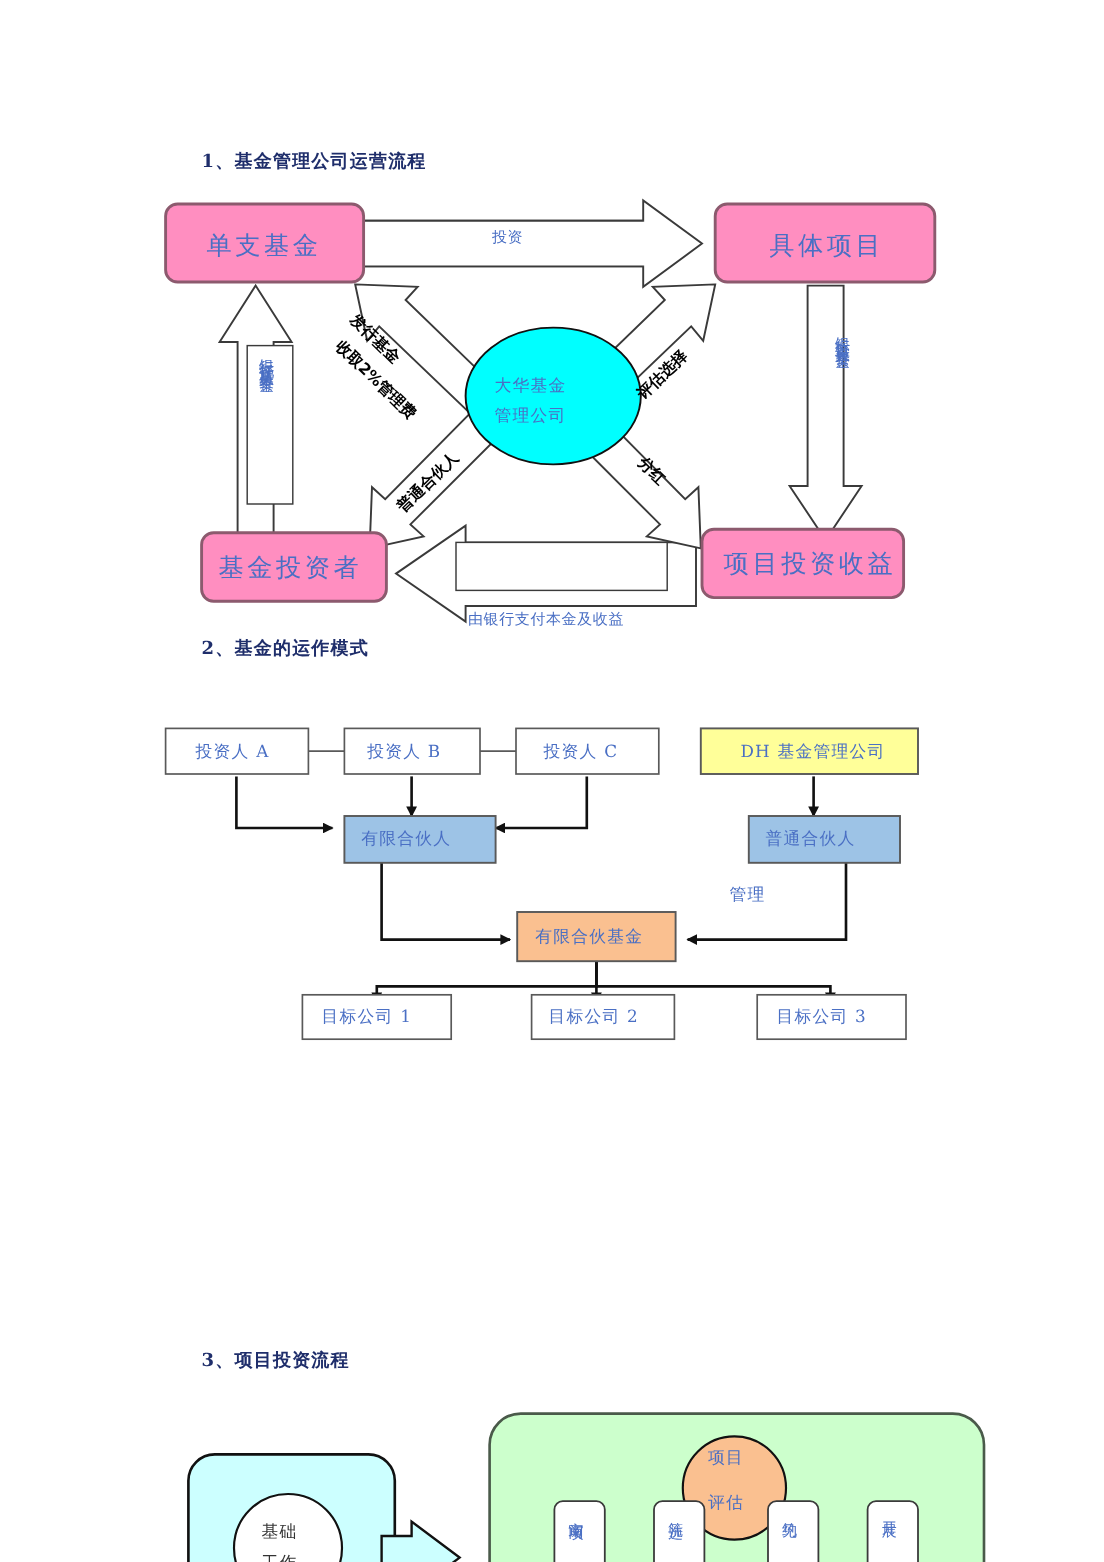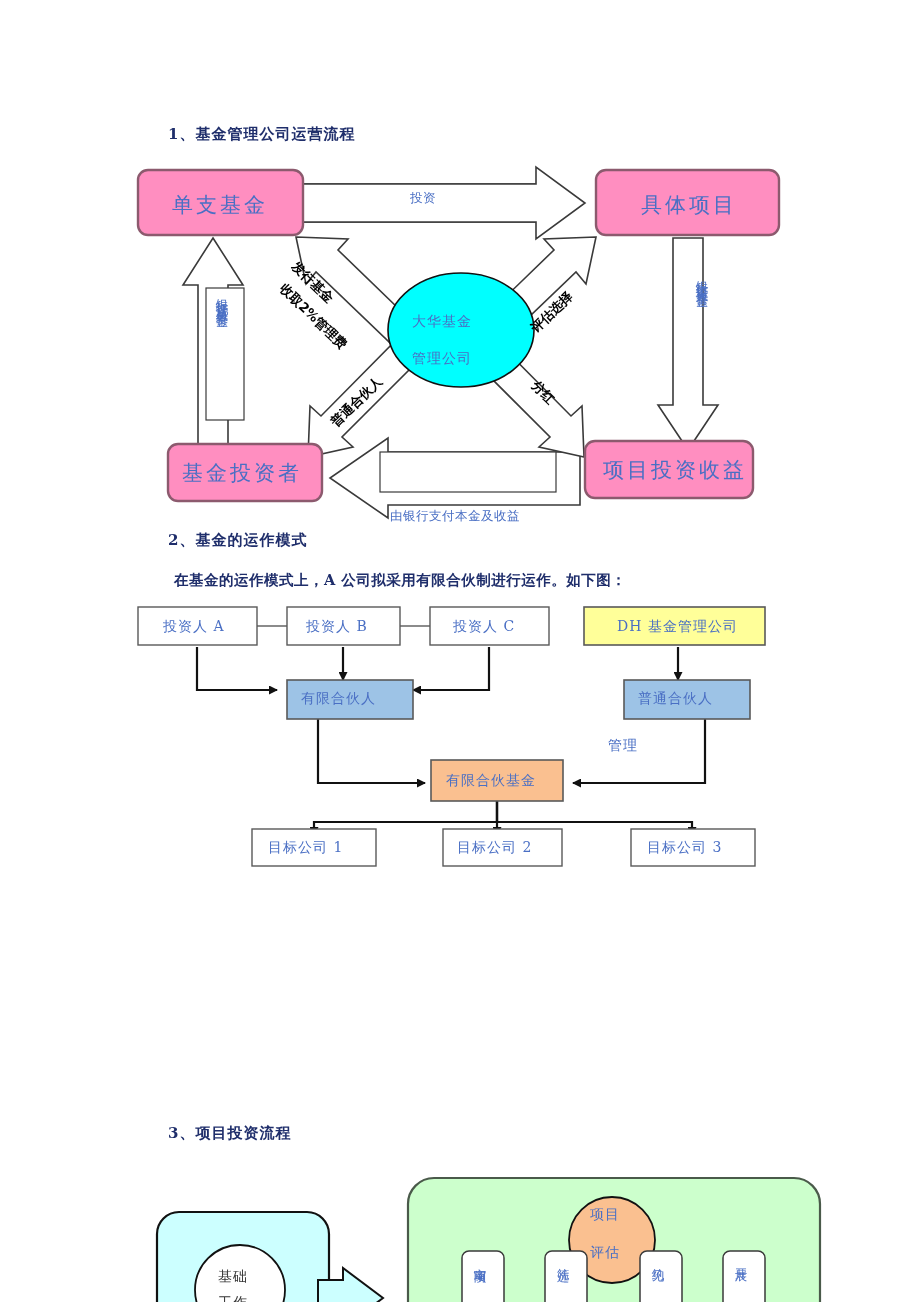--- a/index.html
+++ b/index.html
@@ -106,21 +106,21 @@
       <rect x="168" y="444" width="154" height="57" rx="10" ry="10" fill="#FF8EC0" stroke="#8C5A6E" stroke-width="2.4"></rect>
       <rect x="585" y="441" width="168" height="57" rx="10" ry="10" fill="#FF8EC0" stroke="#8C5A6E" stroke-width="2.4"></rect>
     </svg>
 
     <div class="d-label big-label" style="left:172px;top:191px;">单支基金</div>
     <div class="d-label big-label" style="left:641px;top:191px;">具体项目</div>
     <div class="d-label big-label" style="left:182px;top:459px;">基金投资者</div>
     <div class="d-label big-label" style="left:603px;top:456px;">项目投资收益</div>
 
     <div class="d-label mid-label" style="left:412px;top:313px;">大华基金</div>
-    <div class="d-label mid-label" style="left:412px;top:338px;margin-top:12px;">管理公司</div>
+    <div class="d-label mid-label" style="left:412px;top:338px;">管理公司</div>
 
     <div class="d-label sm-label" style="left:410px;top:190px;">投资</div>
 
     <div class="d-label sm-label vert" style="left:213px;top:289px;">银行托管所募集资金</div>
 
     <div class="d-label sm-label vert" style="left:693px;top:271px;">银行监管投资资金</div>
 
     <div class="d-label sm-label" style="left:390px;top:468px;margin-top:40px;">由银行支付本金及收益</div>
 
     <div class="rot-label" style="left:300px;top:258px;transform:rotate(44deg);transform-origin:left top;">发行基金</div>
@@ -130,21 +130,20 @@
 
     <div class="rot-label" style="left:327px;top:418px;transform:rotate(-44deg);transform-origin:left top;">普通合伙人</div>
 
     <div class="rot-label" style="left:540px;top:377px;transform:rotate(44deg);transform-origin:left top;">分红</div>
   </div>
 
   <div class="heading" style="left:168px;top:531px;">
     <span>2、</span><span>基金的运作模式</span>
   </div>
 
-  <div class="para" style="left:174px;top:571px;">在基金的运作模式上，A 公司拟采用有限合伙制进行运作。如下图：</div>
 
   <div class="diagram" style="left:0px;top:600px;width:920px;height:290px;">
     <svg width="920" height="290" viewBox="0 0 920 290">
       <defs>
         <marker id="ah" markerWidth="9" markerHeight="9" refX="8" refY="4.5" orient="auto" markerUnits="userSpaceOnUse">
           <path d="M0,0 L9,4.5 L0,9 z" fill="#111111"></path>
         </marker>
       </defs>
 
       <line x1="257" y1="26" x2="287" y2="26" stroke="#595959" stroke-width="1.4"></line>

